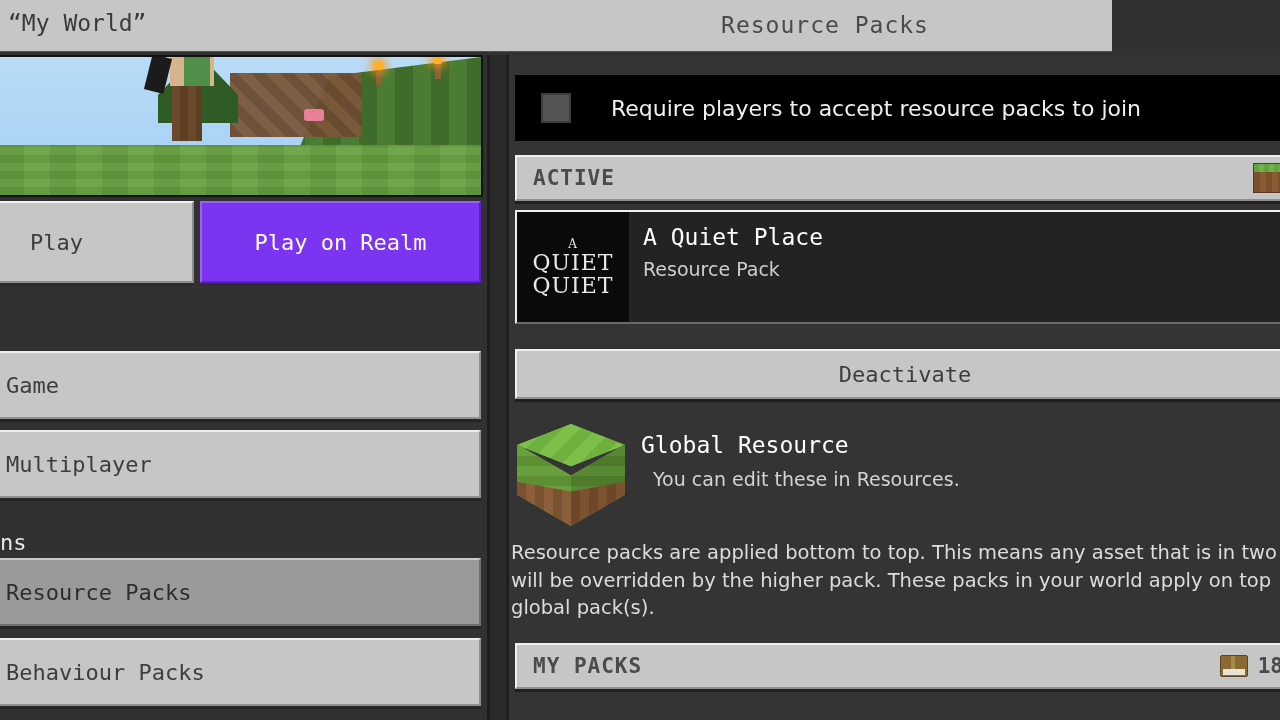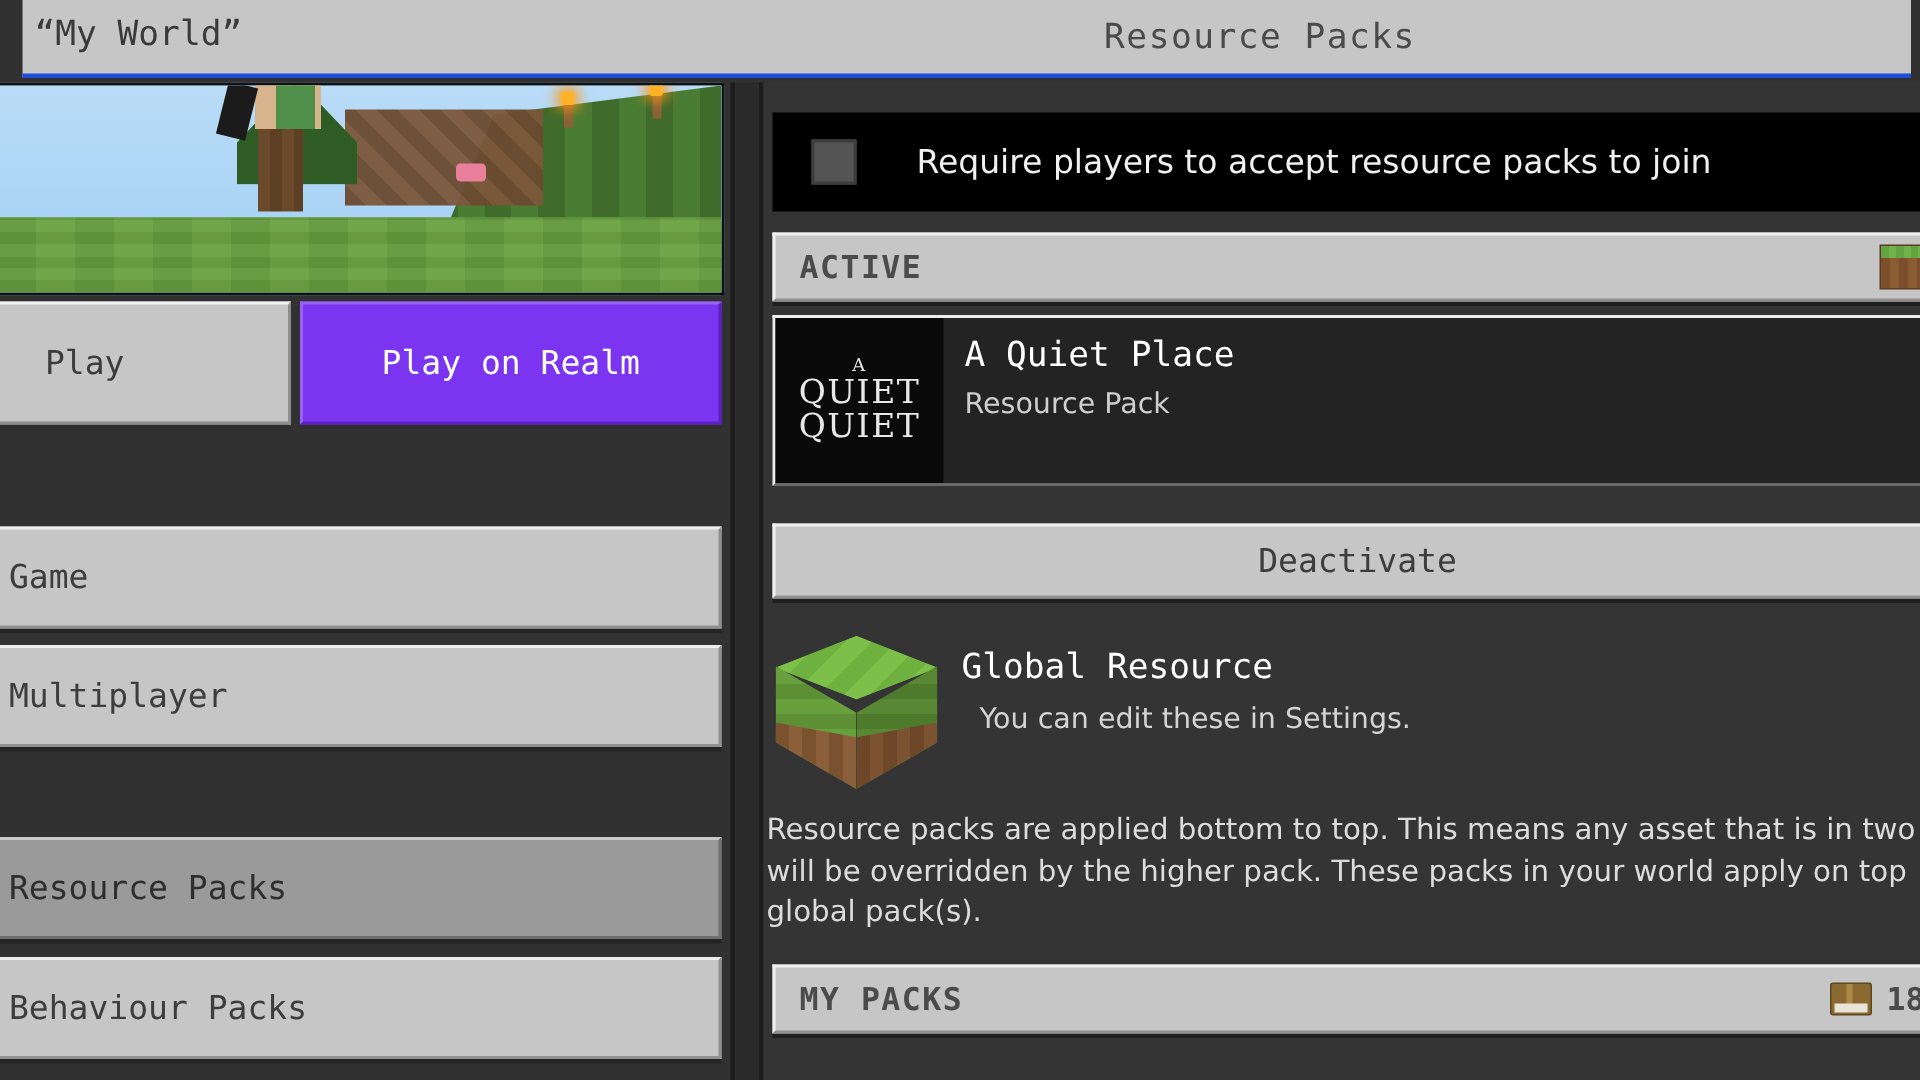--- a/index.html
+++ b/index.html
@@ -12,24 +12,24 @@
   }
 
   #app {
     position: relative;
     width: 1280px; height: 720px;
     background: #313131;
   }
 
   
   .titlebar {
-    position: absolute; left: 15px; top: 0;
-    width: 1259px; height: 52px;
+    position: absolute; left: 0; top: 0;
+    width: 1112px; height: 52px;
     background: #c6c6c6;
-    border-bottom: 3px solid #1d4ed8;
+    border-bottom: 1px solid #1d4ed8;
   }
   .title-world {
     position: absolute; left: 8px; top: 10px;
     font-size: 23px; color: #3a3a3a;
     letter-spacing: 0px;
     font-family: "DejaVu Sans Mono", monospace;
     white-space: nowrap;
   }
   .title-screen {
     position: absolute; left: 0; top: 12px;
@@ -425,20 +425,23 @@
     <div class="nav-section-label" style="top:256px;margin-top:40px;">
       <span>ttings</span>
     </div>
     <div class="nav-item" style="top:296px;">
       <span>Game</span>
     </div>
     <div class="nav-item" style="top:375px;">
       <span>Multiplayer</span>
     </div>
 
+    <div class="nav-section-label" style="top:475px;">
+      <span>ns</span>
+    </div>
     <div class="nav-item selected" style="top:503px;">
       <span>Resource Packs</span>
     </div>
     <div class="nav-item" style="top:583px;">
       <span>Behaviour Packs</span>
     </div>
   </div>
 
   <div class="divider"></div>
 
@@ -476,21 +479,21 @@
     </div>
 
     <div class="global-row" style="top:363px;">
       <div class="iso-block">
         <div class="iso-top"></div>
         <div class="iso-left"></div>
         <div class="iso-right"></div>
       </div>
       <div class="global-info">
         <div class="global-name">Global Resource</div>
-        <div class="global-sub">You can edit these in Settings.</div>
+        <div class="global-sub">You can edit these in Resources.</div>
       </div>
     </div>
 
     <div class="explain" style="top:484px;">Resource packs are applied bottom to top. This means any asset that is in two will be overridden by the higher pack. These packs in your world apply on top global pack(s).</div>
 
     <div class="section-header" style="top:588px;">
       <span class="section-title">MY PACKS</span>
       <span class="section-right">
         <span class="book">
           <span class="book-body"></span>

